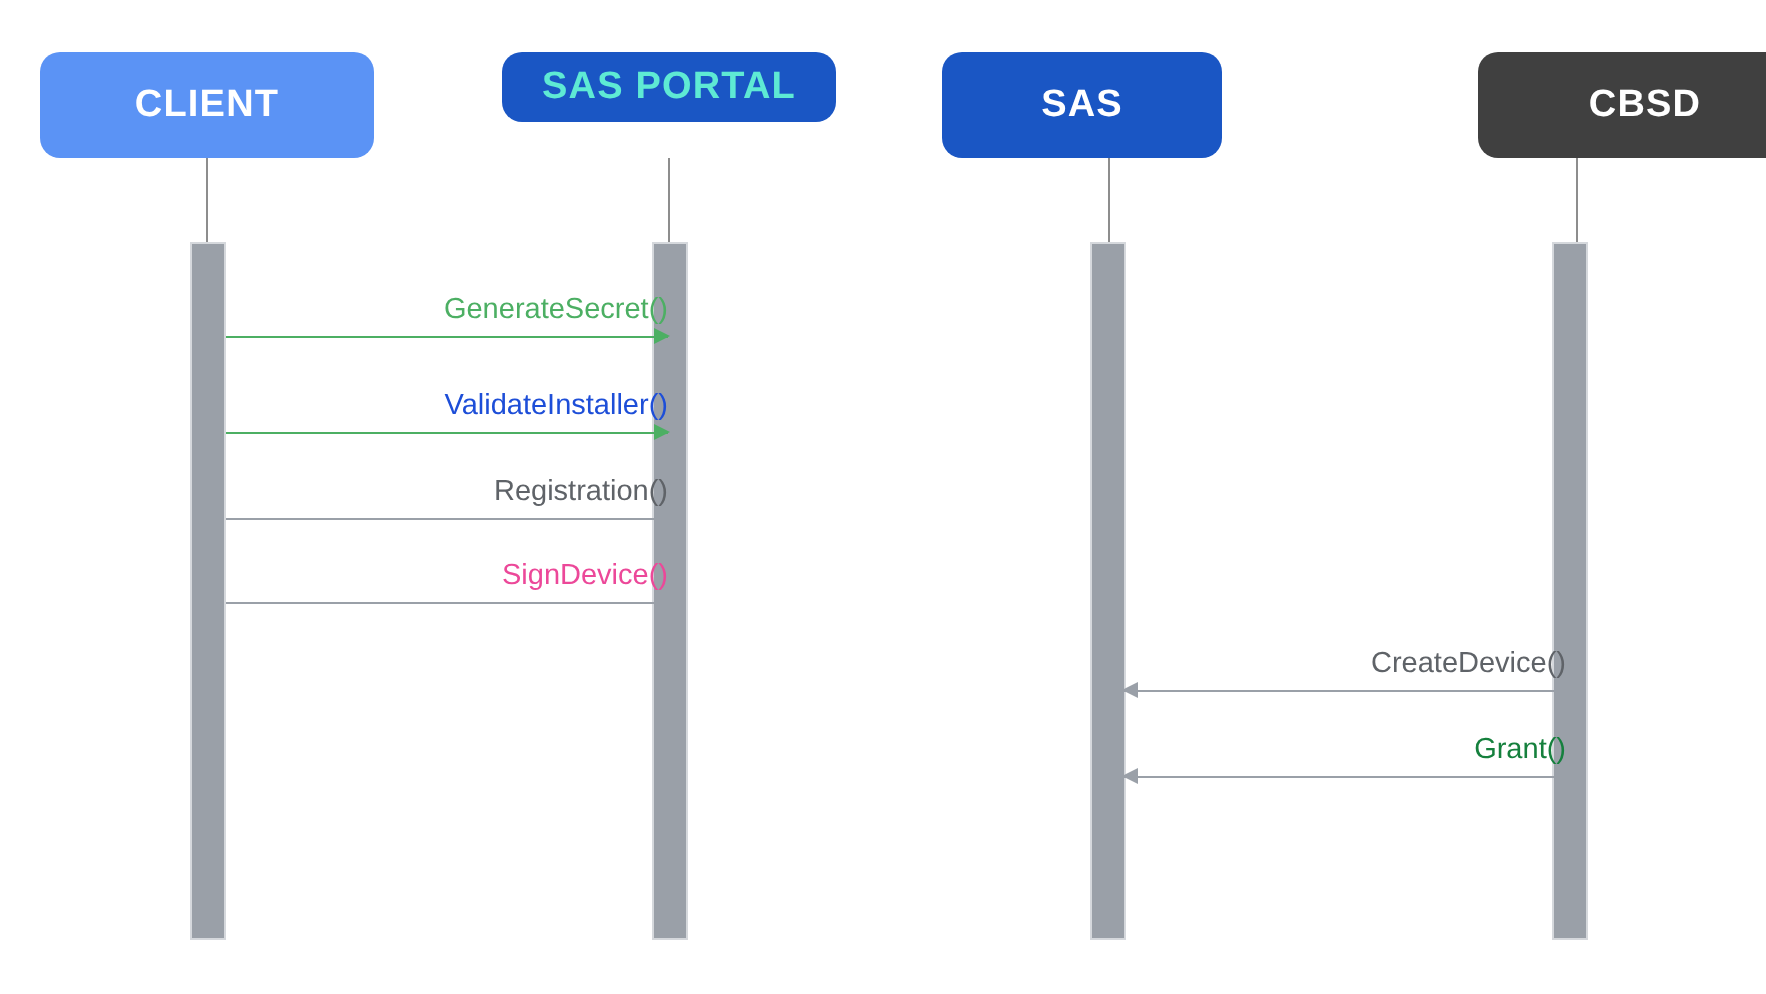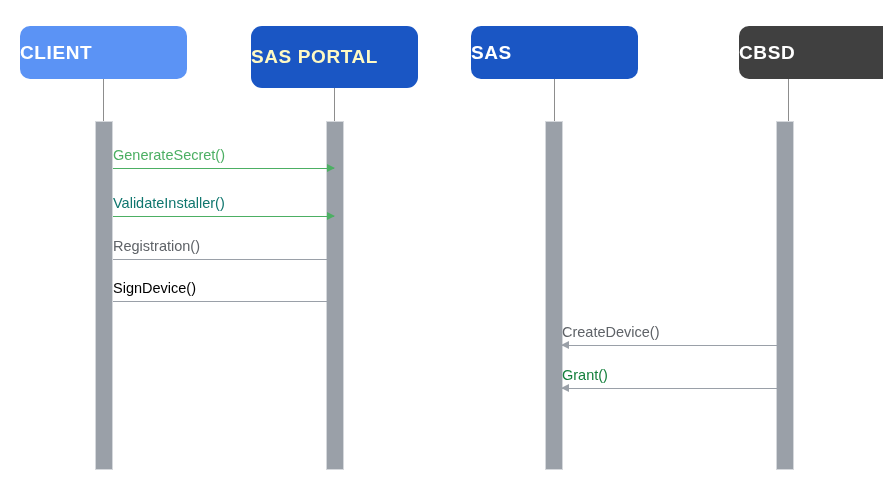--- a/index.html
+++ b/index.html
@@ -16,20 +16,21 @@
     width: 883px;
     height: 497px;
     background: #ffffff;
     overflow: hidden;
   }
   .lifeline-head {
     position: absolute;
     border-radius: 10px;
     display: flex;
     align-items: center;
+    justify-content: center;
     color: #ffffff;
     font-weight: bold;
     font-size: 19px;
     letter-spacing: 0.6px;
     box-sizing: border-box;
     user-select: none;
   }
   .lifeline-stem {
     position: absolute;
     width: 1px;
@@ -72,69 +73,69 @@
   .message.dir-left .msg-head {
     left: -1px;
     border-right-width: 8px;
     border-right-style: solid;
   }
   .message .msg-label {
     position: absolute;
     left: 0;
     width: 100%;
     bottom: 5px;
-    text-align: left;
+    text-align: right;
     font-size: 14.5px;
     white-space: nowrap;
     user-select: none;
   }
 </style>
 </head>
 <body>
 
 <div id="diagram-root" style="width: 883px; height: 497px; background: rgb(255, 255, 255);">
     <div class="activation-bar" style="left: 95px; top: 121px; height: 349px; background: rgb(154, 160, 168); border-color: rgb(213, 216, 220);"></div>
     <div class="lifeline-stem" style="left: 103px; top: 79px; height: 42px; background: rgb(141, 141, 141);"></div>
     <div class="lifeline-head" style="left: 20px; top: 26px; width: 167px; height: 53px; background: rgb(91, 147, 245); color: rgb(255, 255, 255);">
       <span>CLIENT</span>
     </div>
     <div class="activation-bar" style="left: 326px; top: 121px; height: 349px; background: rgb(154, 160, 168); border-color: rgb(213, 216, 220);"></div>
     <div class="lifeline-stem" style="left: 334px; top: 79px; height: 42px; background: rgb(141, 141, 141);"></div>
-    <div class="lifeline-head" style="left: 251px; top: 26px; width: 167px; height: 62px; background: rgb(26, 86, 196); color: #fef9c3; border-radius: 11px;">
+    <div class="lifeline-head" style="left: 251px; top: 26px; width: 167px; height: 35px; background: rgb(26, 86, 196); color: #5eead4;">
       <span>SAS PORTAL</span>
     </div>
     <div class="activation-bar" style="left: 545px; top: 121px; height: 349px; background: rgb(154, 160, 168); border-color: rgb(213, 216, 220);"></div>
     <div class="lifeline-stem" style="left: 554px; top: 79px; height: 42px; background: rgb(141, 141, 141);"></div>
-    <div class="lifeline-head" style="left: 471px; top: 26px; width: 167px; height: 53px; background: rgb(26, 86, 196); color: rgb(255, 255, 255);">
+    <div class="lifeline-head" style="left: 471px; top: 26px; width: 140px; height: 53px; background: rgb(26, 86, 196); color: rgb(255, 255, 255);">
       <span>SAS</span>
     </div>
     <div class="activation-bar" style="left: 776px; top: 121px; height: 349px; background: rgb(154, 160, 168); border-color: rgb(213, 216, 220);"></div>
     <div class="lifeline-stem" style="left: 788px; top: 79px; height: 42px; background: rgb(141, 141, 141);"></div>
     <div class="lifeline-head" style="left: 739px; top: 26px; width: 167px; height: 53px; background: #404040; color: rgb(255, 255, 255);">
       <span>CBSD</span>
     </div>
     <div class="message dir-right" style="left: 113px; top: 168px; width: 221px;">
       <div class="msg-line" style="border-top-color: rgb(76, 175, 99);"></div>
       <div class="msg-head" style="border-left-color: rgb(76, 175, 99);"></div>
       <div class="msg-label" style="color: rgb(76, 175, 99);">GenerateSecret()</div>
     </div>
     <div class="message dir-right" style="left: 113px; top: 216px; width: 221px;">
       <div class="msg-line" style="border-top-color: rgb(76, 175, 99);"></div>
       <div class="msg-head" style="border-left-color: rgb(76, 175, 99);"></div>
-      <div class="msg-label" style="color: #0f766e;">ValidateInstaller()</div>
+      <div class="msg-label" style="color: #1d4ed8;">ValidateInstaller()</div>
     </div>
     <div class="message dir-right" style="left: 113px; top: 259px; width: 221px;">
       <div class="msg-line" style="border-top-color: rgb(154, 160, 168);"></div>
       <div class="msg-head" style="border-left-color: rgb(154, 160, 168);"></div>
       <div class="msg-label" style="color: rgb(95, 99, 104);">Registration()</div>
     </div>
     <div class="message dir-right" style="left: 113px; top: 301px; width: 221px;">
       <div class="msg-line" style="border-top-color: rgb(154, 160, 168);"></div>
       <div class="msg-head" style="border-left-color: rgb(154, 160, 168);"></div>
-      <div class="msg-label" style="color: #000000;">SignDevice()</div>
+      <div class="msg-label" style="color: #ec4899;">SignDevice()</div>
     </div>
     <div class="message dir-left" style="left: 562px; top: 345px; width: 221px;">
       <div class="msg-line" style="border-top-color: rgb(154, 160, 168);"></div>
       <div class="msg-head" style="border-right-color: rgb(154, 160, 168);"></div>
       <div class="msg-label" style="color: rgb(95, 99, 104);">CreateDevice()</div>
     </div>
     <div class="message dir-left" style="left: 562px; top: 388px; width: 221px;">
       <div class="msg-line" style="border-top-color: rgb(154, 160, 168);"></div>
       <div class="msg-head" style="border-right-color: rgb(154, 160, 168);"></div>
       <div class="msg-label" style="color: #15803d;">Grant()</div>

